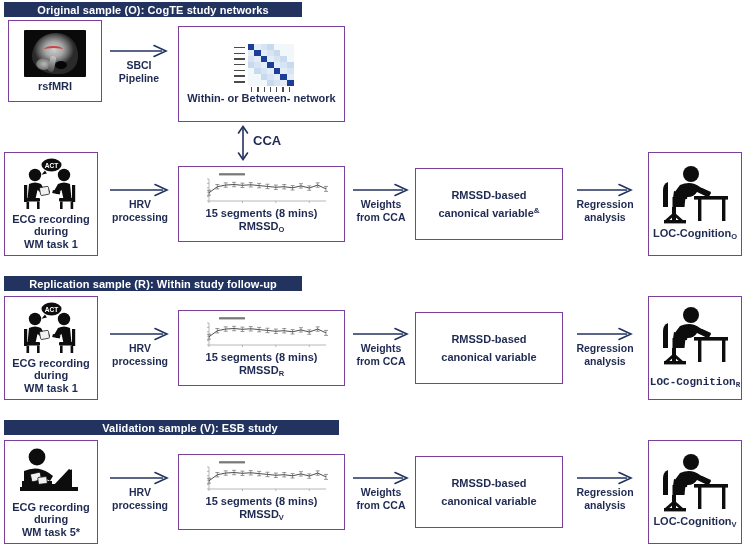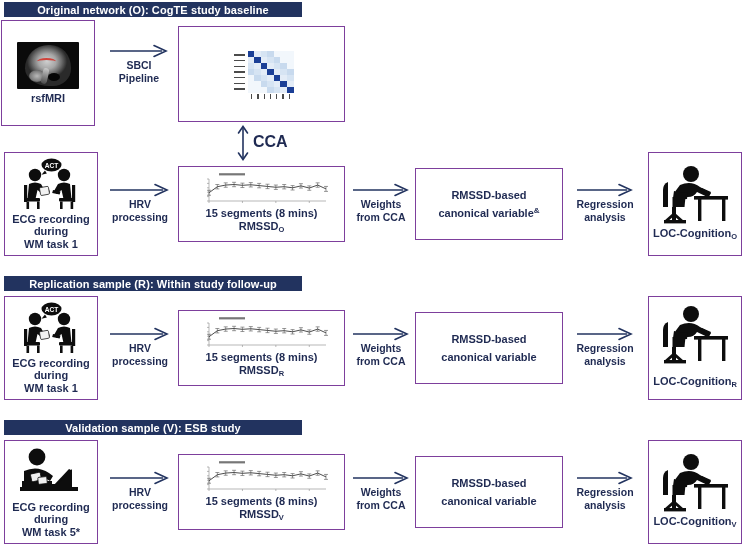--- a/index.html
+++ b/index.html
@@ -82,24 +82,24 @@
 
   
   .ic{display:block;}
 
   .capgroup{margin-top:3px;}
 </style>
 </head>
 <body>
 
 <div class="abs band" style="left:4px;top:2px;width:298px;">
-  <span>Original network (O): CogTE study baseline</span>
-</div>
-
-<div class="abs pbox" style="left:1px;top:20px;width:94px;height:106px;">
+  <span>Original sample (O): CogTE study networks</span>
+</div>
+
+<div class="abs pbox" style="left:8px;top:20px;width:94px;height:82px;">
   <div class="mri">
     <div class="head"></div>
       <div class="cere"></div>
       <div class="stem"></div>
     <div class="dark1"></div>
       <div class="cc"></div>
   </div>
   <div class="cap capgroup">rsfMRI</div>
 </div>
 
@@ -177,30 +177,31 @@
     <div class="mticksB">
         <b></b>
         <b></b>
         <b></b>
         <b></b>
         <b></b>
         <b></b>
         <b></b>
       </div>
   </div>
+  <div class="cap" style="margin-top:2px;">Within- or Between- network</div>
 </div>
 
 <div class="abs" style="left:236px;top:124px;">
   <svg width="14" height="38" viewBox="0 0 14 38">
     <path d="M7 4 V34" stroke="#22335f" stroke-width="1.6" fill="none"></path>
     <path d="M2.5 9 L7 2.5 L11.5 9" stroke="#22335f" stroke-width="1.6" fill="none" stroke-linecap="round"></path>
     <path d="M2.5 29 L7 35.5 L11.5 29" stroke="#22335f" stroke-width="1.6" fill="none" stroke-linecap="round"></path>
   </svg>
 </div>
-<div class="abs" style="left:253px;top:133px;font-weight:bold;font-size:16px;color:#1f2a52;">
+<div class="abs" style="left:253px;top:133px;font-weight:bold;font-size:13px;color:#1f2a52;">
   <span>CCA</span>
 </div>
 
 <div class="abs pbox" style="left:4px;top:152px;width:94px;height:104px;">
   <svg class="ic" width="72" height="52" viewBox="0 0 72 52">
     <g fill="#0d0d0d">
       <ellipse cx="36.5" cy="7" rx="10" ry="6.4"></ellipse>
       <path d="M30 12.5 l-3.5 4.2 l5.4 -1.1 z"></path>
       <circle cx="20" cy="17" r="6.2"></circle>
       <circle cx="49" cy="17" r="6.2"></circle>
@@ -437,26 +438,26 @@
       <path d="M14 43 h4 v14 h-4 z"></path>
       <path d="M6 56 h22 v3.4 h-22 z"></path>
       <path d="M15 49 l-9 8 l2 2 l9 -8 z"></path>
       <path d="M17 49 l9 8 l-2 2 l-9 -8 z"></path>
       <rect x="36" y="32" width="34" height="3.6"></rect>
       <rect x="40" y="35" width="3.4" height="22"></rect>
       <rect x="64" y="35" width="3.4" height="22"></rect>
       <path d="M44 24 l9 4 l-1.6 3.2 l-9 -4 z"></path>
     </g>
   </svg>
-  <div class="cap" style="margin-top:9px;">
+  <div class="cap" style="margin-top:9px;font-family:Liberation Mono, monospace;">
     <span>LOC-Cognition</span><span class="sub">R</span>
   </div>
 </div>
 
-<div class="abs band" style="left:4px;top:420px;width:298px;">
+<div class="abs band" style="left:4px;top:420px;width:298px;padding-left:37px;">
   <span>Validation sample (V): ESB study</span>
 </div>
 
 <div class="abs pbox" style="left:4px;top:440px;width:94px;height:104px;">
   <svg class="ic" width="72" height="52" viewBox="0 0 72 52">
     <g fill="#0d0d0d">
       <circle cx="22" cy="11" r="8.4"></circle>
       <path d="M9 25 q13 -6 25 2 l4 3 l-3 5 l-5 -3 q-6 4 -13 4 l-8 0 z"></path>
       <path d="M7 35 h30 v6 h-30 z"></path>
       <path d="M5 41 h58 v4 h-58 z"></path>

